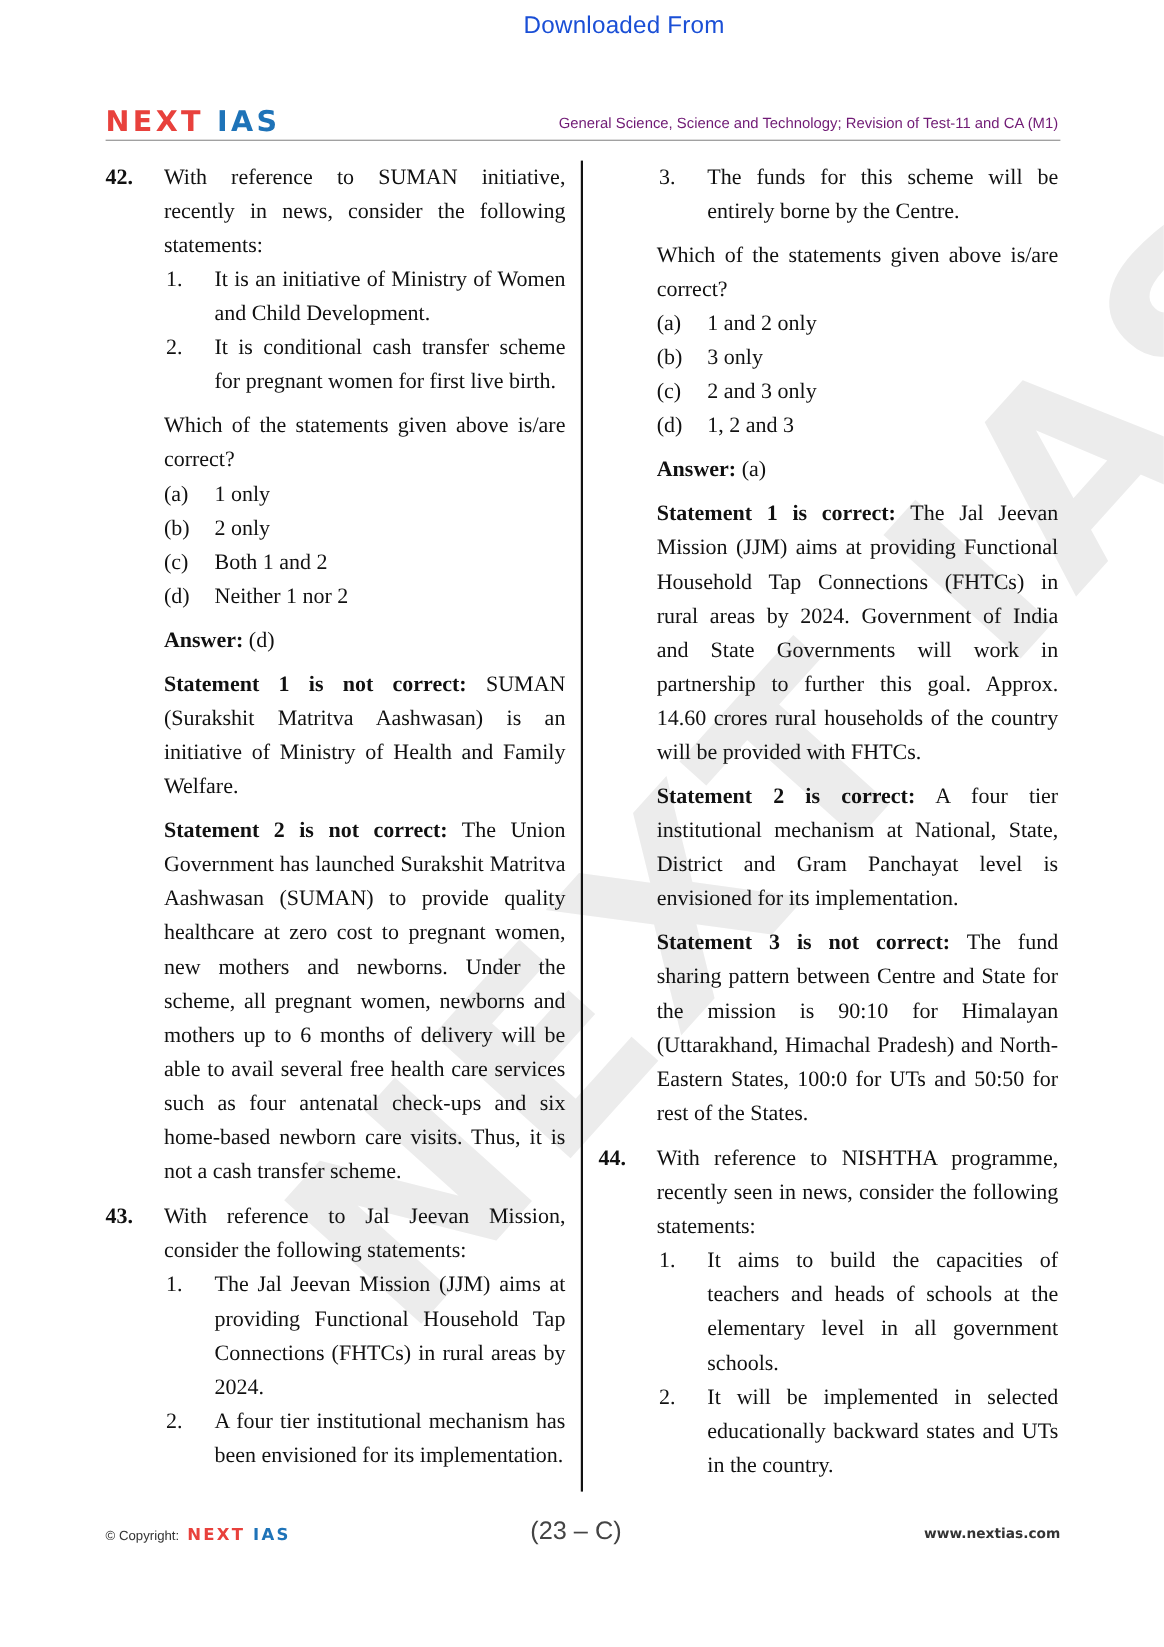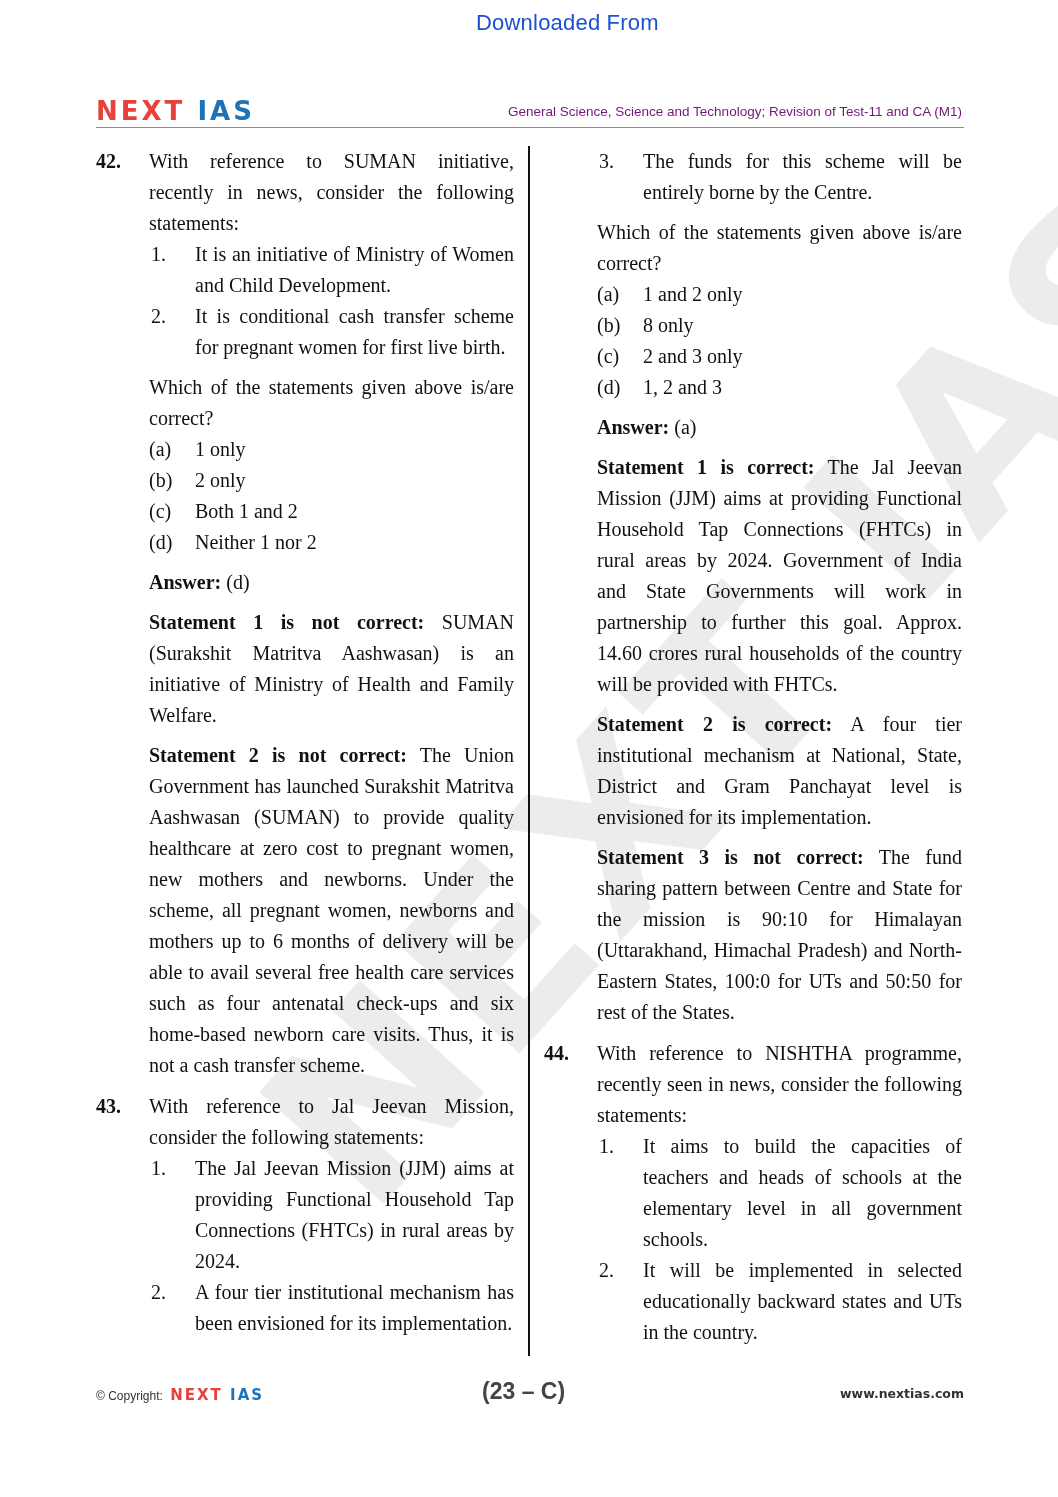--- a/index.html
+++ b/index.html
@@ -36,21 +36,21 @@
   .opt { position: relative; padding-left: 46px; }
   .opt-letter { position: absolute; left: 0; top: 0; }
   .answer { margin-top: 9px; }
   .bold { font-weight: bold; }
   .explain { margin-top: 9px; text-align: justify; }
   .gap { height: 10px; }
 
   .footer { position: absolute; left: 96px; top: 1378px; width: 868px; height: 30px; }
   .copy { position: absolute; left: 0; top: 8px; font-family: "Liberation Sans", sans-serif; font-size: 12px; color: #333; white-space: nowrap; text-align: right; }
   .copy .logo-small { font-family: "DejaVu Sans", sans-serif; font-weight: bold; font-size: 15px; letter-spacing: 2px; margin-left: 4px; }
-  .pageno { position: absolute; left: 386px; top: 0; font-family: "Liberation Sans", sans-serif; font-size: 23px; font-weight: bold; color: #444; white-space: nowrap; }
+  .pageno { position: absolute; left: 386px; top: 0; font-family: "Liberation Sans", sans-serif; font-size: 23px; font-weight: normal; color: #444; white-space: nowrap; }
   .site { position: absolute; right: 0; top: 8px; font-family: "DejaVu Sans", sans-serif; font-size: 12.5px; font-weight: bold; color: #333; text-align: center; }
 </style>
 </head>
 <body>
 
 <div class="top-links">
   <span class="tl-mid">Downloaded From</span>
 </div>
 
 <div class="header">
@@ -140,21 +140,21 @@
       </li>
     </ul>
     <p class="para which">Which of the statements given above is/are correct?</p>
     <ul class="opts">
       <li class="opt">
         <span class="opt-letter">(a)</span>
         <span>1 and 2 only</span>
       </li>
       <li class="opt">
         <span class="opt-letter">(b)</span>
-        <span>8 only</span>
+        <span>3 only</span>
       </li>
       <li class="opt">
         <span class="opt-letter">(c)</span>
         <span>2 and 3 only</span>
       </li>
       <li class="opt">
         <span class="opt-letter">(d)</span>
         <span>1, 2 and 3</span>
       </li>
     </ul>

